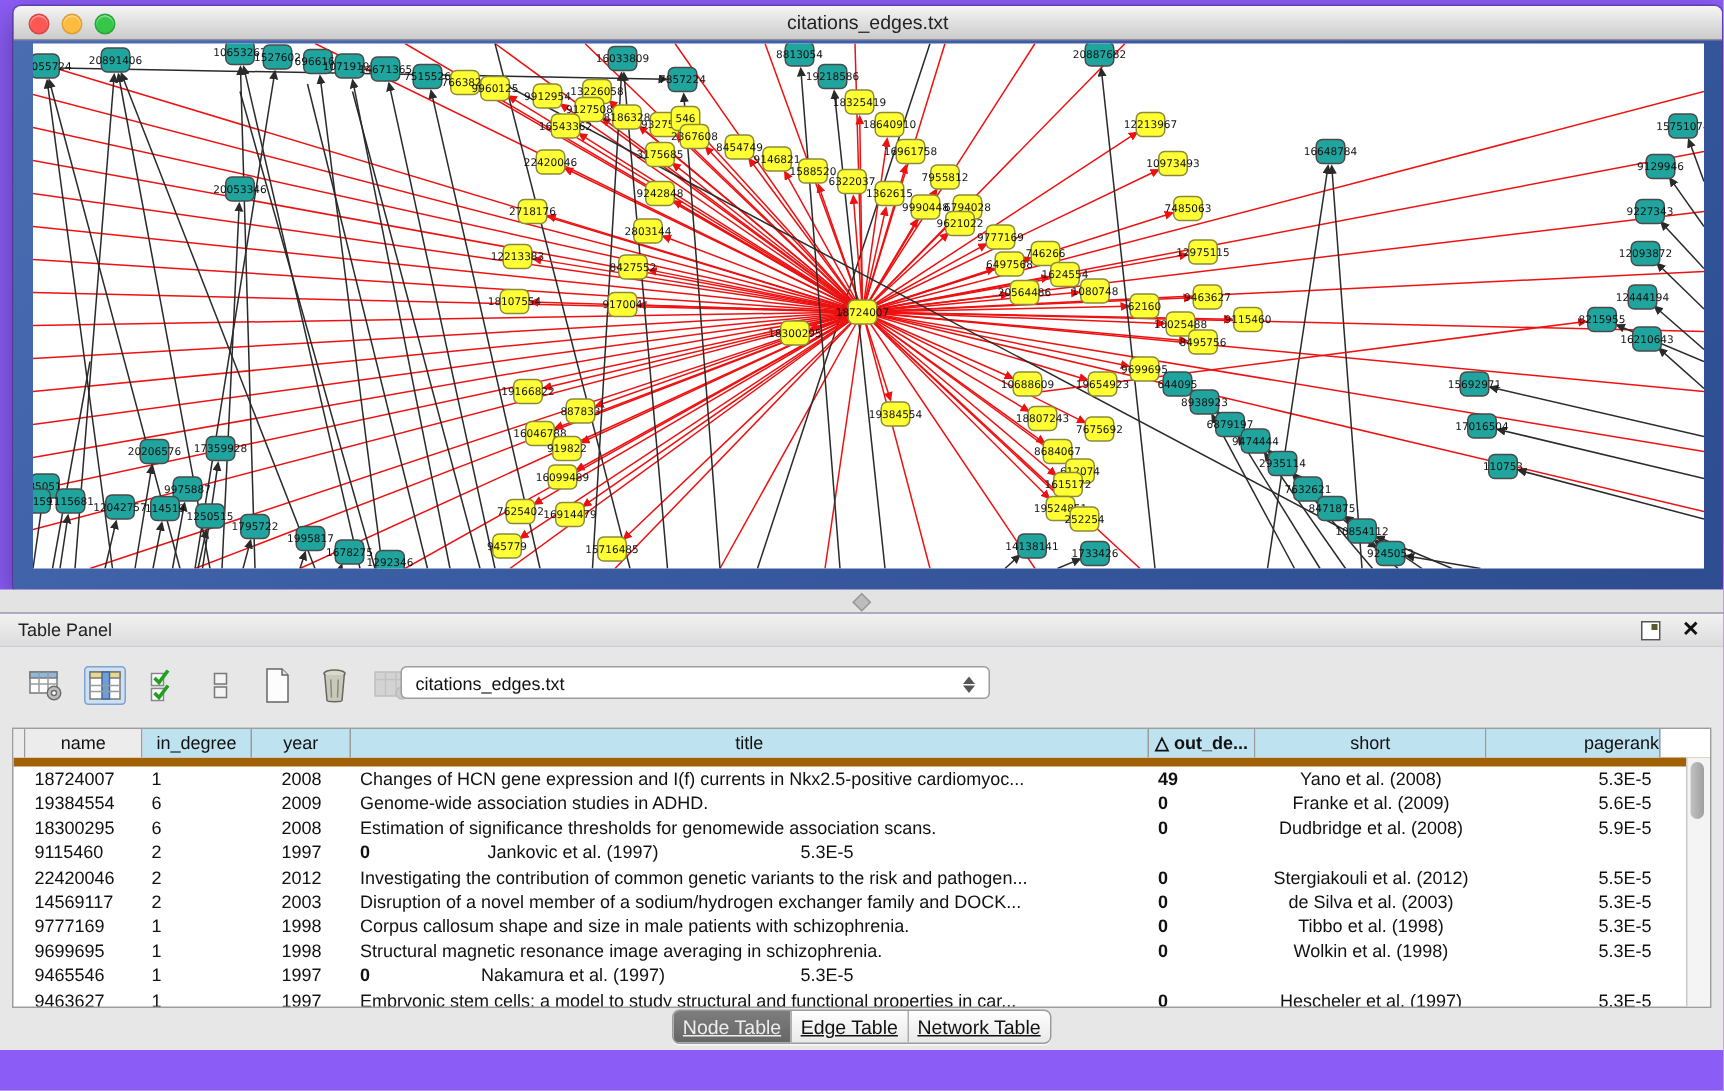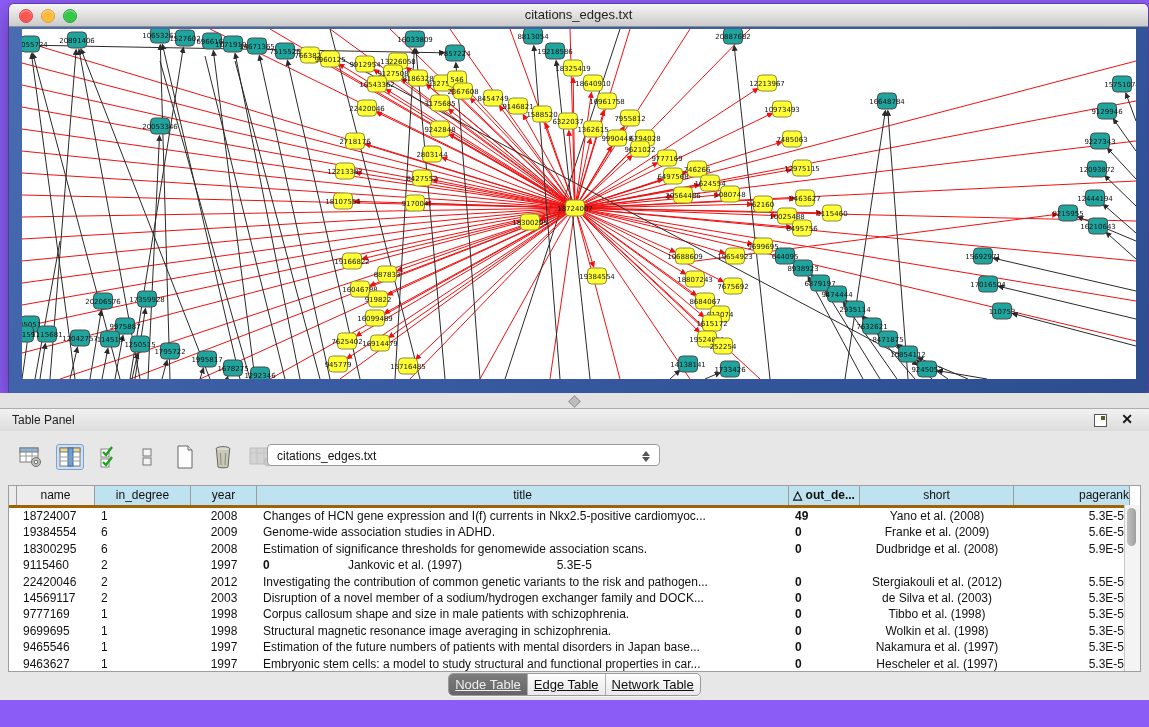--- a/index.html
+++ b/index.html
@@ -45,30 +45,30 @@
         border:1px solid #9c9c9c;border-radius:4px;font-size:12px;color:#111;line-height:22px;padding-left:9px;box-sizing:border-box;}
   .spin{position:absolute;right:8px;top:3px;width:11px;height:16px;display:flex;flex-direction:column;
         align-items:center;justify-content:center;gap:1px;}
   .spin i{width:0;height:0;border-left:4px solid transparent;border-right:4px solid transparent;}
   .spin .up{border-bottom:5px solid #555;}
   .spin .dn{border-top:5px solid #555;}
 
   
   .tframe{position:absolute;left:8px;top:54px;width:1133px;height:187px;background:#fff;
         border:1px solid #9e9e9e;box-sizing:border-box;overflow:hidden;}
-  .thead{display:flex;height:19px;border-bottom:3px solid #a16207;}
+  .thead{display:flex;height:19px;border-bottom:6px solid #a16207;}
   .hcell{box-sizing:border-box;border-right:1px solid #9b9b9b;font-size:12px;color:#111;
         text-align:center;line-height:18px;background:var(--hdr-blue);overflow:hidden;white-space:nowrap;}
   .hcell.plain{background:#ececec;}
   .trow{display:flex;height:16.4px;}
   .tcell{box-sizing:border-box;font-size:12px;color:#111;line-height:16px;padding:0 6px;
         overflow:hidden;white-space:nowrap;}
   .col-g{width:8px;padding:0;}
   .col-name{width:78px;}
-  .col-in{width:96px;}
+  .col-in{width:73px;}
   .col-year{width:66px;}
   .col-title{width:532px;}
   .col-out{width:71px;font-weight:bold;}
   .col-short{width:154px;}
   .col-page{width:116px;text-align:right;}
   .a-c{text-align:center;}
   .vscroll{position:absolute;right:0;top:19px;bottom:0;width:15px;background:#f4f4f4;border-left:1px solid #c9c9c9;}
   .vthumb{position:absolute;left:2px;top:3px;width:9px;height:38px;border-radius:5px;
         background:linear-gradient(90deg,#c2c2c2,#9f9f9f);}
 
@@ -938,21 +938,20 @@
             <div class="tcell col-title ">Structural magnetic resonance image averaging in schizophrenia.</div>
             <div class="tcell col-out ">0</div>
             <div class="tcell col-short a-c">Wolkin et al. (1998)</div>
             <div class="tcell col-page ">5.3E-5</div>
           </div>
           <div class="trow">
             <div class="tcell col-g"></div>
             <div class="tcell col-name ">9465546</div>
             <div class="tcell col-in ">1</div>
             <div class="tcell col-year a-c">1997</div>
-            <div class="tcell col-title ">Estimation of the future numbers of patients with mental disorders in Japan base...</div>
             <div class="tcell col-out ">0</div>
             <div class="tcell col-short a-c">Nakamura et al. (1997)</div>
             <div class="tcell col-page ">5.3E-5</div>
           </div>
           <div class="trow">
             <div class="tcell col-g"></div>
             <div class="tcell col-name ">9463627</div>
             <div class="tcell col-in ">1</div>
             <div class="tcell col-year a-c">1997</div>
             <div class="tcell col-title ">Embryonic stem cells: a model to study structural and functional properties in car...</div>

